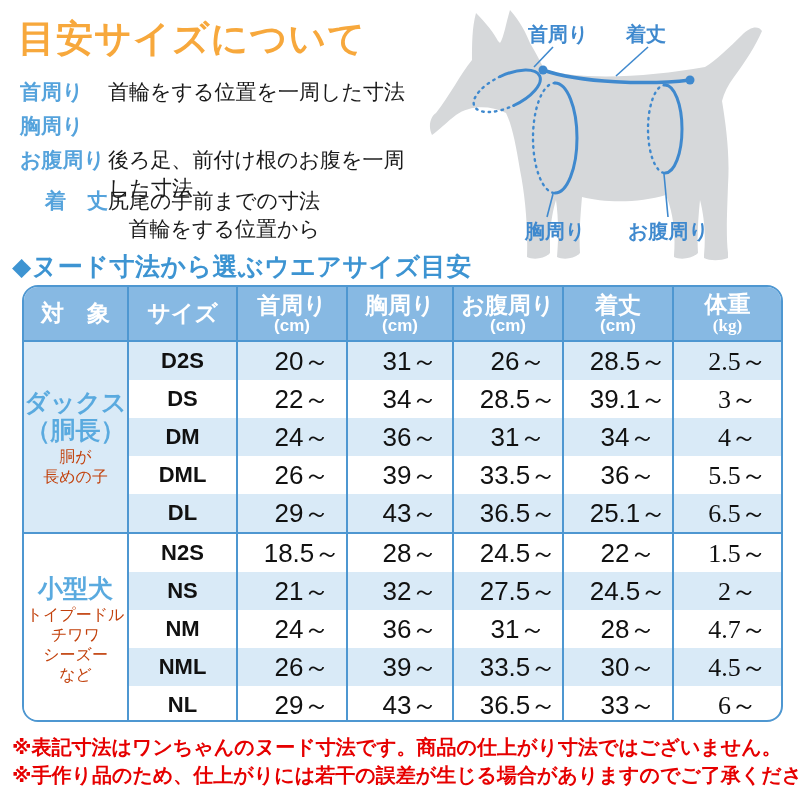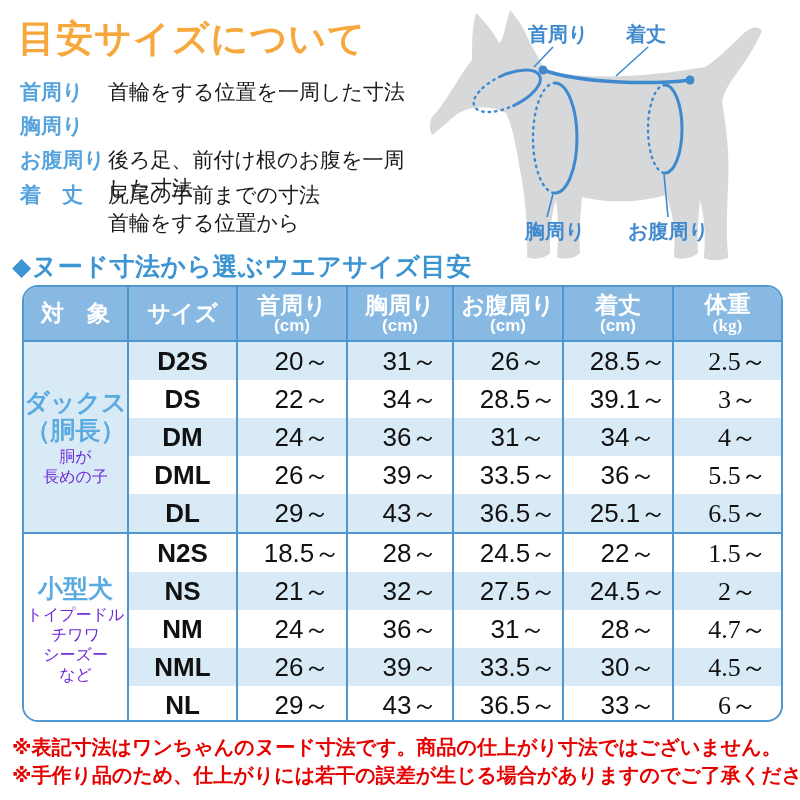--- a/index.html
+++ b/index.html
@@ -15,21 +15,21 @@
     position:absolute;left:18px;top:14px;margin:0;
     font-size:37px;font-weight:700;color:var(--orange);letter-spacing:1px;
   }
   
   .legend{position:absolute;left:20px;top:76px;width:400px;}
   .legend-row{position:absolute;left:0;display:flex;align-items:flex-start;}
   .legend-row .term{
     width:88px;flex:0 0 88px;font-size:21px;font-weight:700;color:var(--legend-blue);
   }
   .legend-row .desc{font-size:21px;color:#1a1a1a;line-height:28px;}
-  .lr0{top:2px;} .lr1{top:36px;} .lr2{top:70px;} .lr3{top:105px;}
+  .lr0{top:2px;} .lr1{top:36px;} .lr2{top:70px;} .lr3{top:111px;text-align:right;}
   
   .dog-figure{position:absolute;left:420px;top:5px;width:380px;height:265px;}
   .dog-figure svg{position:absolute;left:0;top:0;}
   .dog-label{
     position:absolute;font-size:20px;font-weight:700;color:var(--diagram-blue);white-space:nowrap;
   }
   .lbl-neck{left:108px;top:16px;}
   .lbl-length{left:206px;top:16px;}
   .lbl-chest{left:105px;top:213px;}
   .lbl-belly{left:208px;top:213px;}
@@ -56,24 +56,24 @@
     background:var(--header-bg);color:#fff;border-right:2px solid var(--border-blue);
     border-bottom:2px solid var(--border-blue);height:53px;font-size:23px;font-weight:700;line-height:1.05;
   }
   .size-table th:last-child,.size-table td:last-child{border-right:none;font-family:Liberation Serif, serif;}
   .size-table th .unit{display:block;font-size:17px;font-weight:700;}
   .size-table th .unit:empty{display:none;}
   .size-table td{border-right:2px solid var(--border-blue);height:38px;}
   .size-table tr.group-start td{border-top:2px solid var(--border-blue);}
   .size-table tr.stripe td{background:var(--stripe);}
   .size-table td.group-cell{background:#fff;}
-  td.size-cell{font-size:26px;font-weight:700;color:#111;}
+  td.size-cell{font-size:22px;font-weight:700;color:#111;}
   td.val-cell{font-size:26px;color:#111;padding-left:20px;}
   .group-title{color:var(--group-blue);font-size:25px;font-weight:700;line-height:1.12;}
-  .group-note{color:#6d28d9;font-size:16px;line-height:1.25;margin-top:3px;}
+  .group-note{color:#c2410c;font-size:16px;line-height:1.25;margin-top:3px;}
   
   .notes{position:absolute;left:12px;top:733px;}
   .note-line{font-size:20px;font-weight:700;color:var(--red);line-height:28px;white-space:nowrap;}
 </style>
 </head>
 <body style="--orange: #f7a83c; --head-blue: #3d94d2; --legend-blue: #55a3dc; --border-blue: #4e97d1; --header-bg: #87b9e3; --stripe: #d9eaf7; --group-blue: #5aaadf; --red: #e60000; --dog-gray: #d6d8da; --diagram-blue: #3f89ce;">
 
 <div class="page">
 
   <h1 class="page-title">目安サイズについて</h1>

